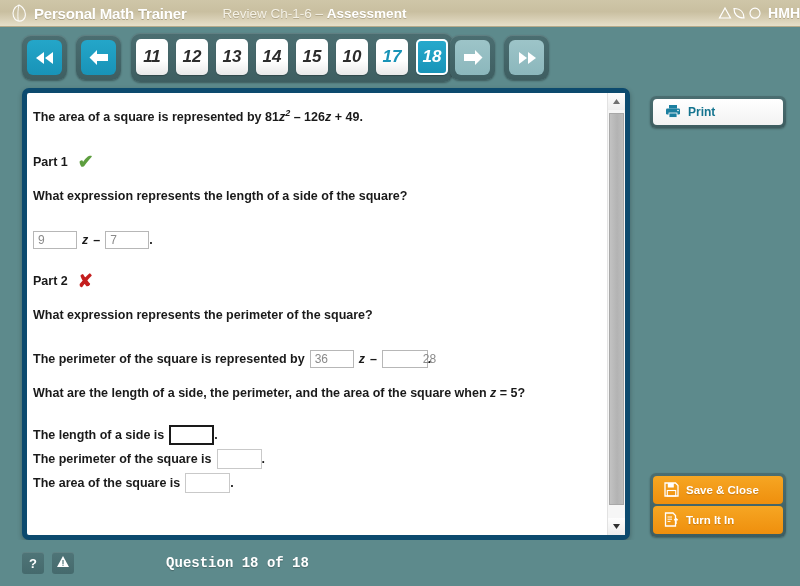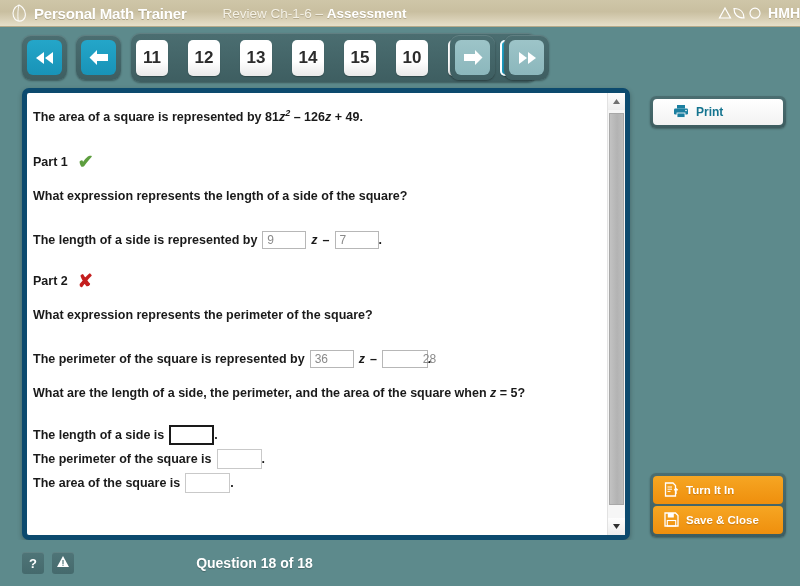--- a/index.html
+++ b/index.html
@@ -57,22 +57,23 @@
     width: 35px; height: 35px; border-radius: 6px;
     display: flex; align-items: center; justify-content: center;
   }
   .inner-active { background: linear-gradient(to bottom, #24a6c9, #1893b7); }
   .inner-dim    { background: linear-gradient(to bottom, #9dc4c8, #8bb7bc); }
 
   .pager {
     position: absolute; left: 131px; top: 6px; height: 49px;
     background: linear-gradient(to bottom, #4b6e71, #3e5e61);
     border-radius: 9px; padding: 6px 5px;
-    display: flex; gap: 20px; align-items: flex-end;
+    display: flex; gap: 8px; align-items: flex-start;
     box-shadow: 0 1px 2px rgba(0,0,0,.35), inset 0 1px 0 rgba(255,255,255,.12);
+    font-style: italic;
   }
   .pg {
     width: 32px; height: 36px; border-radius: 5px;
     background: linear-gradient(to bottom, #ffffff 0%, #ffffff 60%, #e9e9e9 100%);
     color: #2c2c2c; font-size: 17px; font-weight: bold;
     display: flex; align-items: center; justify-content: center;
     box-shadow: 0 1px 1px rgba(0,0,0,.25);
   }
   .pg.visited { color: #1893b7; }
   .pg.current {
@@ -148,21 +149,21 @@
   .print-wrap {
     position: absolute; left: 650px; top: 96px; width: 136px; height: 32px;
     background: linear-gradient(to bottom, #4b6e71, #3d5d60);
     border-radius: 6px; padding: 3px;
     box-shadow: 0 1px 2px rgba(0,0,0,.3);
   }
   .print-btn {
     width: 100%; height: 100%;
     background: linear-gradient(to bottom, #ffffff, #f2f2f2);
     border-radius: 4px;
-    display: flex; align-items: center; gap: 7px; padding-left: 20px;
+    display: flex; align-items: center; gap: 7px; padding-left: 12px;
     color: #14748f; font-size: 12px; font-weight: bold;
   }
 
   .action-wrap {
     position: absolute; left: 650px; top: 473px; width: 136px; height: 64px;
     background: linear-gradient(to bottom, #4b6e71, #3d5d60);
     border-radius: 6px; padding: 3px;
     display: flex; flex-direction: column; gap: 2px;
     box-shadow: 0 1px 2px rgba(0,0,0,.3);
   }
@@ -183,23 +184,24 @@
   .sq-btn {
     width: 22px; height: 22px; margin-left: 8px;
     background: linear-gradient(to bottom, #4f7578, #456a6d);
     border-radius: 3px;
     display: flex; align-items: center; justify-content: center;
     color: #ffffff; font-size: 13px; font-weight: bold;
     box-shadow: inset 0 1px 0 rgba(255,255,255,.1);
   }
   .sq-btn.first { margin-left: 22px; }
   .qcount {
-    position: absolute; left: 17px; width: 475px; text-align: center;
+    position: absolute; left: 0; width: 475px; text-align: center;
     color: #ffffff; font-size: 14px; font-weight: bold;
     text-shadow: 0 1px 1px rgba(0,0,0,.25);
+    font-family: Liberation Mono, monospace;
   }
 </style>
 </head>
 <body>
 
 <div class="topbar">
   <div class="brand-logo">
     <svg width="18" height="19" viewBox="0 0 18 19">
       <path d="M9 1 C4 3 2 8 3.5 12.5 C4.8 16.5 9.5 18.5 13 16 C16.5 13.5 16 7 12.5 3.5 C11.4 2.4 10.2 1.5 9 1 Z" fill="none" stroke="#ffffff" stroke-width="1.1" opacity="0.92"></path>
       <path d="M9 1 C8 5 7.5 10 8.2 17.3" fill="none" stroke="#ffffff" stroke-width="1" opacity="0.85"></path>
@@ -279,21 +281,20 @@
     <div class="spacer-lg"></div>
 
     <div class="part-head">
       <span>Part 1</span>
       <span class="mark-check">✔</span>
     </div>
     <div class="spacer-md"></div>
     <div class="q-line">What expression represents the length of a side of the square?</div>
     <div class="spacer-lg"></div>
     <div class="ans-row">
-      <span class="txt">The length of a side is represented by</span>
       <span class="inpbox" style="width:44px;">9</span>
       <i class="var">z</i>
       <span style="margin-right:5px;">–</span>
       <span class="inpbox" style="width:44px;">7</span>
       <span>.</span>
     </div>
 
     <div class="spacer-lg"></div>
 
     <div class="part-head">
@@ -366,36 +367,36 @@
       </svg>
     </span>
     <span>Print</span>
   </div>
 </div>
 
 <div class="action-wrap">
   <div class="act-btn">
     <span>
       <svg width="15" height="15" viewBox="0 0 15 15">
+        <path d="M1 1 L11.5 1 L14 3.5 L14 14 L1 14 Z" fill="none" stroke="#ffffff" stroke-width="1.3"></path>
+        <rect x="3.8" y="1" width="6" height="4.5" fill="#ffffff"></rect>
+        <rect x="3.3" y="8.5" width="8.4" height="5.5" fill="none" stroke="#ffffff" stroke-width="1.1"></rect>
+      </svg>
+    </span>
+    <span>Save &amp; Close</span>
+  </div>
+  <div class="act-btn">
+    <span>
+      <svg width="15" height="15" viewBox="0 0 15 15">
         <path d="M1.5 1 L9 1 L11.5 3.5 L11.5 14 L1.5 14 Z" fill="none" stroke="#ffffff" stroke-width="1.3"></path>
         <path d="M3.5 5 L8 5 M3.5 7.2 L8 7.2 M3.5 9.4 L6.5 9.4" stroke="#ffffff" stroke-width="1"></path>
         <path d="M12 6.5 L12 12 M12 6.5 L10.3 8.3 M12 6.5 L13.7 8.3" stroke="#ffffff" stroke-width="1.3" fill="none"></path>
       </svg>
     </span>
     <span>Turn It In</span>
-  </div>
-  <div class="act-btn">
-    <span>
-      <svg width="15" height="15" viewBox="0 0 15 15">
-        <path d="M1 1 L11.5 1 L14 3.5 L14 14 L1 14 Z" fill="none" stroke="#ffffff" stroke-width="1.3"></path>
-        <rect x="3.8" y="1" width="6" height="4.5" fill="#ffffff"></rect>
-        <rect x="3.3" y="8.5" width="8.4" height="5.5" fill="none" stroke="#ffffff" stroke-width="1.1"></rect>
-      </svg>
-    </span>
-    <span>Save &amp; Close</span>
   </div>
 </div>
 
 <div class="bottombar">
   <div class="sq-btn first">
     <span>?</span>
   </div>
   <div class="sq-btn">
     <span>
       <svg width="14" height="13" viewBox="0 0 14 13">

